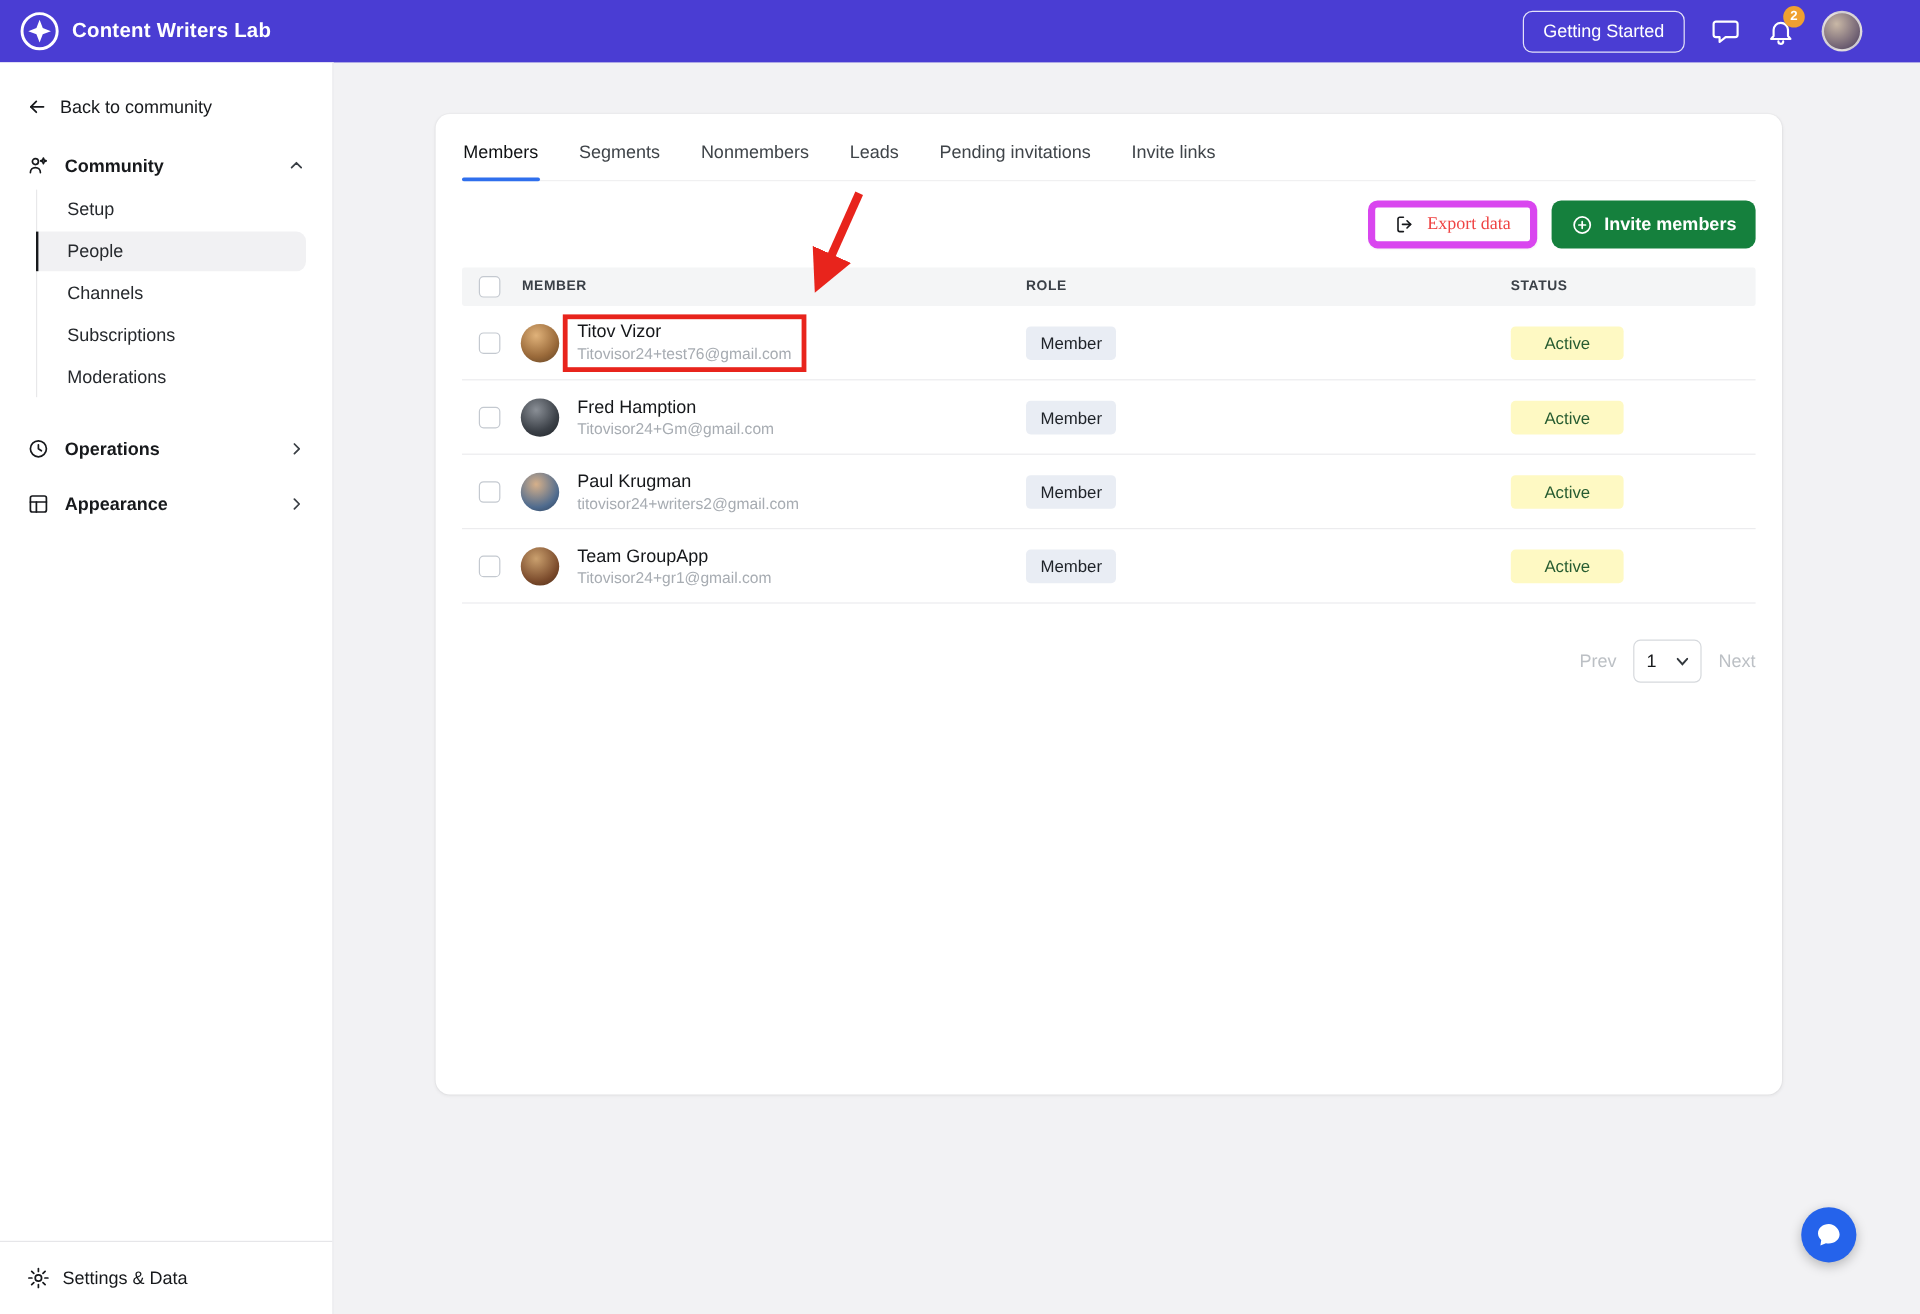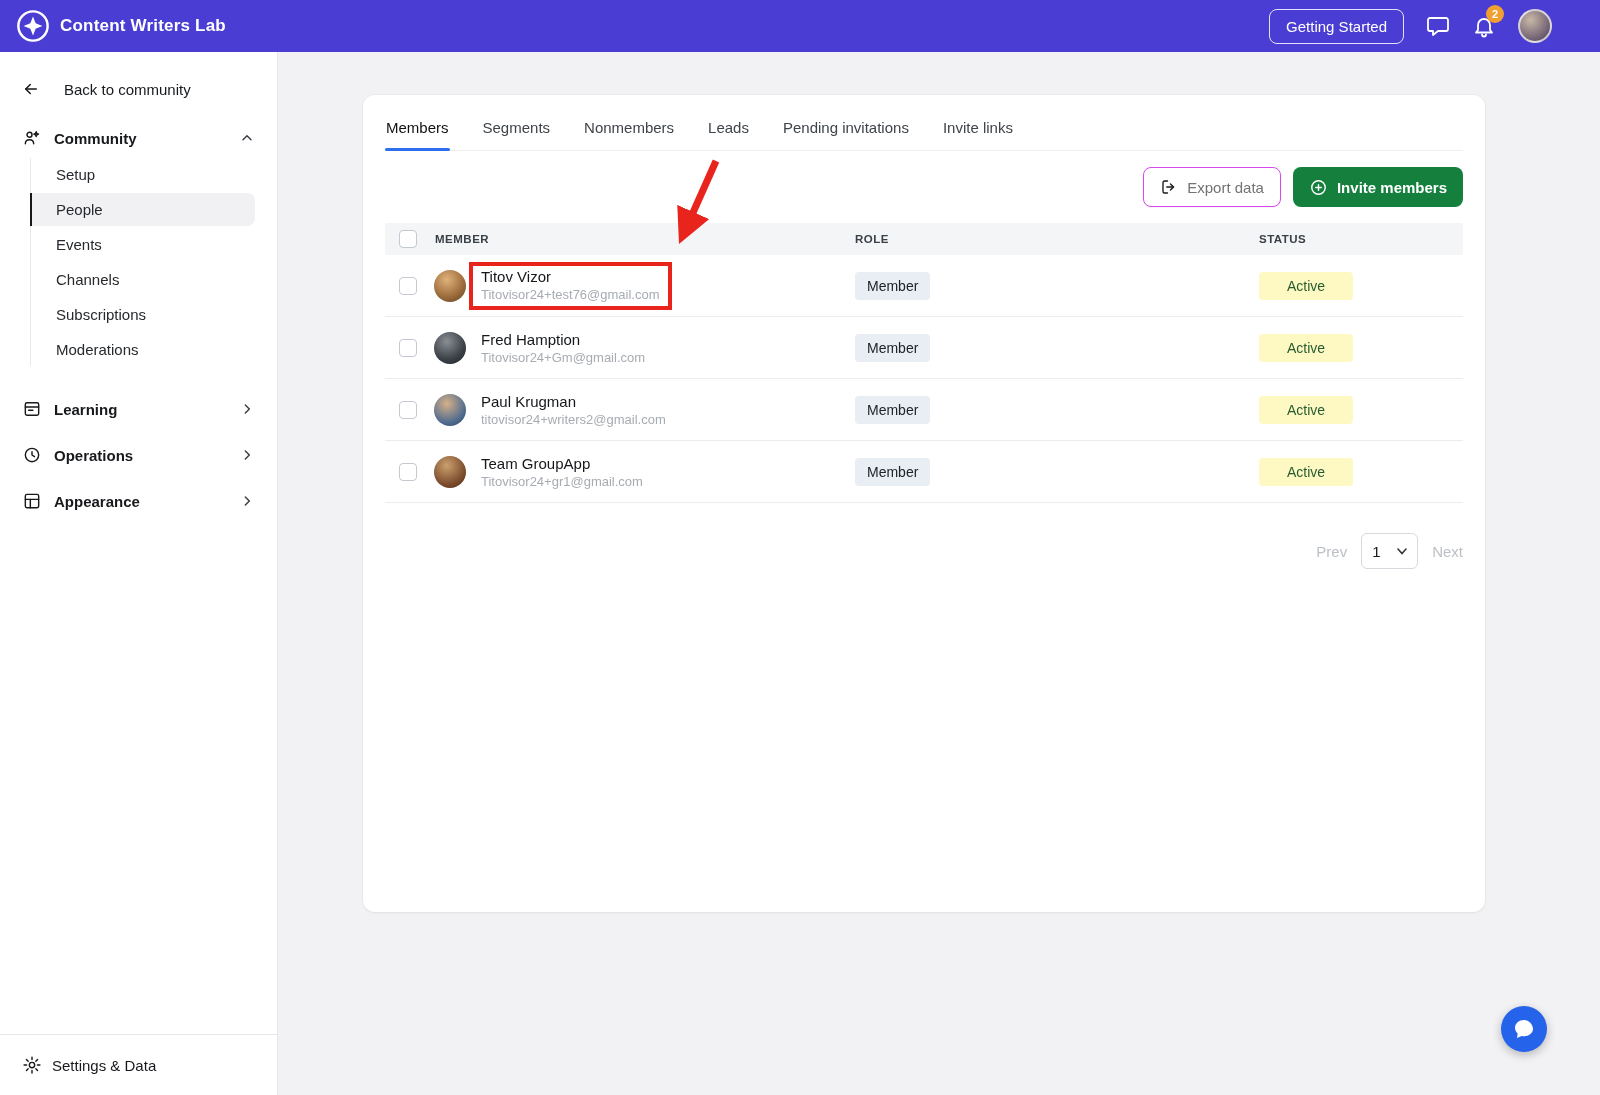--- a/index.html
+++ b/index.html
@@ -55,21 +55,21 @@
   .layout { display: flex; height: 1043px; }
 
   
   .sidebar {
     width: 278px; background: #fff;
     border-right: 1px solid #e6e6e9;
     display: flex; flex-direction: column;
     flex: 0 0 auto;
   }
   .sidebar-top { padding: 28px 22px 0 22px; }
-  .back-link { display: flex; align-items: center; gap: 24px; font-size: 15px; color: #17191c; cursor: pointer; }
+  .back-link { display: flex; align-items: center; gap: 10px; font-size: 15px; color: #17191c; cursor: pointer; }
   .back-link svg { width: 18px; height: 18px; }
   .side-section-header {
     margin-top: 30px;
     display: flex; align-items: center; gap: 12px;
     font-size: 15px; font-weight: 700; cursor: pointer;
   }
   .side-section-header .chev { margin-left: auto; width: 16px; height: 16px; color: #3a3f45; }
   .side-icon { width: 20px; height: 20px; color: #17191c; flex: 0 0 auto; }
 
   .community-items {
@@ -153,22 +153,22 @@
     padding: 0 12px; background: #fff;
   }
   .search-box svg { width: 17px; height: 17px; color: #5a6067; flex: 0 0 auto; }
   .search-box input {
     border: none; outline: none; flex: 1; min-width: 0;
     font-size: 15px; font-family: inherit; color: #17191c; background: transparent;
   }
   .toolbar-actions { margin-left: auto; display: flex; align-items: center; gap: 12px; }
   .btn-export {
     height: 40px; padding: 0 16px;
-    background: #fff; border: 1px solid #d946ef; border-radius: 8px;
-    font-size: 15px; color: #737373; font-family: Liberation Sans, sans-serif;
+    background: #fff; border: 6px solid #d946ef; border-radius: 8px;
+    font-size: 15px; color: #ef4444; font-family: Liberation Serif, serif;
     display: flex; align-items: center; gap: 9px; cursor: pointer;
     box-shadow: 0 1px 1px rgba(0,0,0,.03);
   }
   .btn-export svg { width: 18px; height: 18px; color: #17191c; }
   .btn-invite {
     height: 40px; padding: 0 16px;
     background: #15803d; border: none; border-radius: 8px;
     font-size: 15px; font-weight: 600; color: #fff; font-family: inherit;
     display: flex; align-items: center; gap: 9px; cursor: pointer;
   }
@@ -302,38 +302,26 @@
         </svg>
         <span>Community</span>
         <svg class="chev" viewBox="0 0 24 24" fill="none" stroke="currentColor" stroke-width="2.2" stroke-linecap="round" stroke-linejoin="round">
           <polyline points="6 14.5 12 8.5 18 14.5"></polyline>
         </svg>
       </div>
 
       <ul class="community-items">
         <li>Setup</li>
         <li class="active">People</li>
-        <li>Events</li>
         <li>Channels</li>
         <li>Subscriptions</li>
         <li>Moderations</li>
       </ul>
 
       <ul class="side-sections">
-        <li>
-          <svg class="side-icon" viewBox="0 0 24 24" fill="none" stroke="currentColor" stroke-width="1.7" stroke-linecap="round" stroke-linejoin="round">
-            <rect x="4" y="4.5" width="16" height="15" rx="2"></rect>
-            <path d="M4 9.5h16"></path>
-              <path d="M8 13.5h5"></path>
-          </svg>
-          <span>Learning</span>
-          <svg class="chev" viewBox="0 0 24 24" fill="none" stroke="currentColor" stroke-width="2.2" stroke-linecap="round" stroke-linejoin="round">
-            <polyline points="9.5 6 15.5 12 9.5 18"></polyline>
-          </svg>
-        </li>
         <li>
           <svg class="side-icon" viewBox="0 0 24 24" fill="none" stroke="currentColor" stroke-width="1.7" stroke-linecap="round" stroke-linejoin="round">
             <circle cx="12" cy="12" r="8"></circle>
             <path d="M12 8v4l3 2"></path>
           </svg>
           <span>Operations</span>
           <svg class="chev" viewBox="0 0 24 24" fill="none" stroke="currentColor" stroke-width="2.2" stroke-linecap="round" stroke-linejoin="round">
             <polyline points="9.5 6 15.5 12 9.5 18"></polyline>
           </svg>
         </li>

